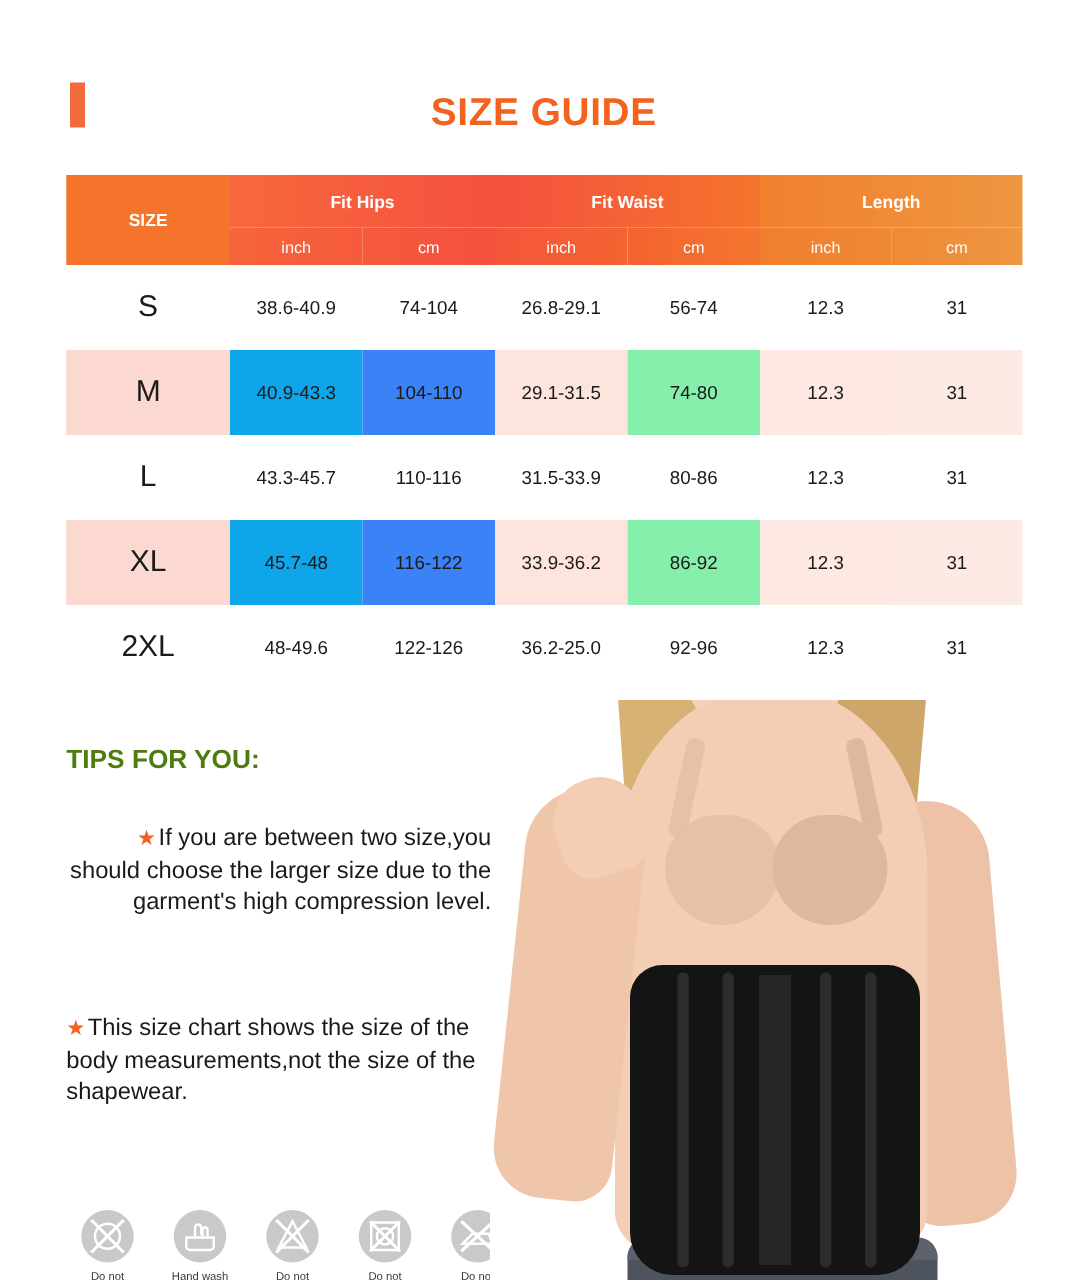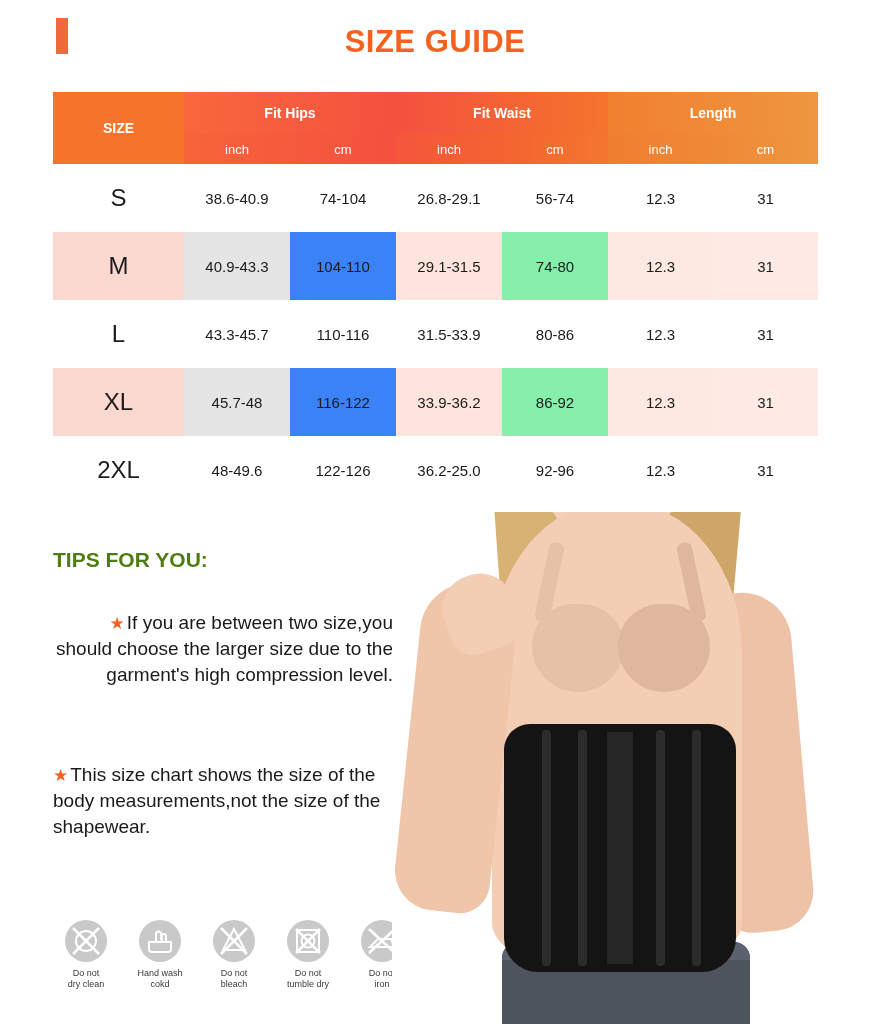--- a/index.html
+++ b/index.html
@@ -8,20 +8,21 @@
     width: 870px; height: 1024px;
     background: #ffffff;
     font-family: "Liberation Sans", sans-serif;
     color: #1a1a1a;
     overflow: hidden;
   }
   .page {
     position: relative;
     width: 870px; height: 876px;
     background: #ffffff;
+    margin-top: 48px;
   }
 
   
   .header-bar {
     position: absolute;
     left: 56px; top: 18px;
     width: 12px; height: 36px;
     background: #f06a3d;
   }
   .title {
@@ -83,21 +84,21 @@
     color: #1b1b1b;
   }
   tbody td.size-cell {
     font-size: 24px;
     color: #1b1b1b;
     font-weight: normal;
   }
   tbody tr.odd td { background: #ffffff; }
   tbody tr.even td { background: #fde3dc; }
   tbody tr.even td.size-cell { background: #fbd8d0; }
-  tbody tr.even td.hips-in { background: #e5e5e5; }
+  tbody tr.even td.hips-in { background: #0ea5e9; }
   tbody tr.even td.hips-cm { background: #3b82f6; }
   tbody tr.even td.waist-in { background: #fde5dd; }
   tbody tr.even td.waist-cm { background: #86efac; }
   tbody tr.even td.len-in { background: #fde9e2; }
   tbody tr.even td.len-cm { background: #fdeae4; }
 
   
   .tips-title {
     position: absolute;
     left: 53px; top: 548px;

